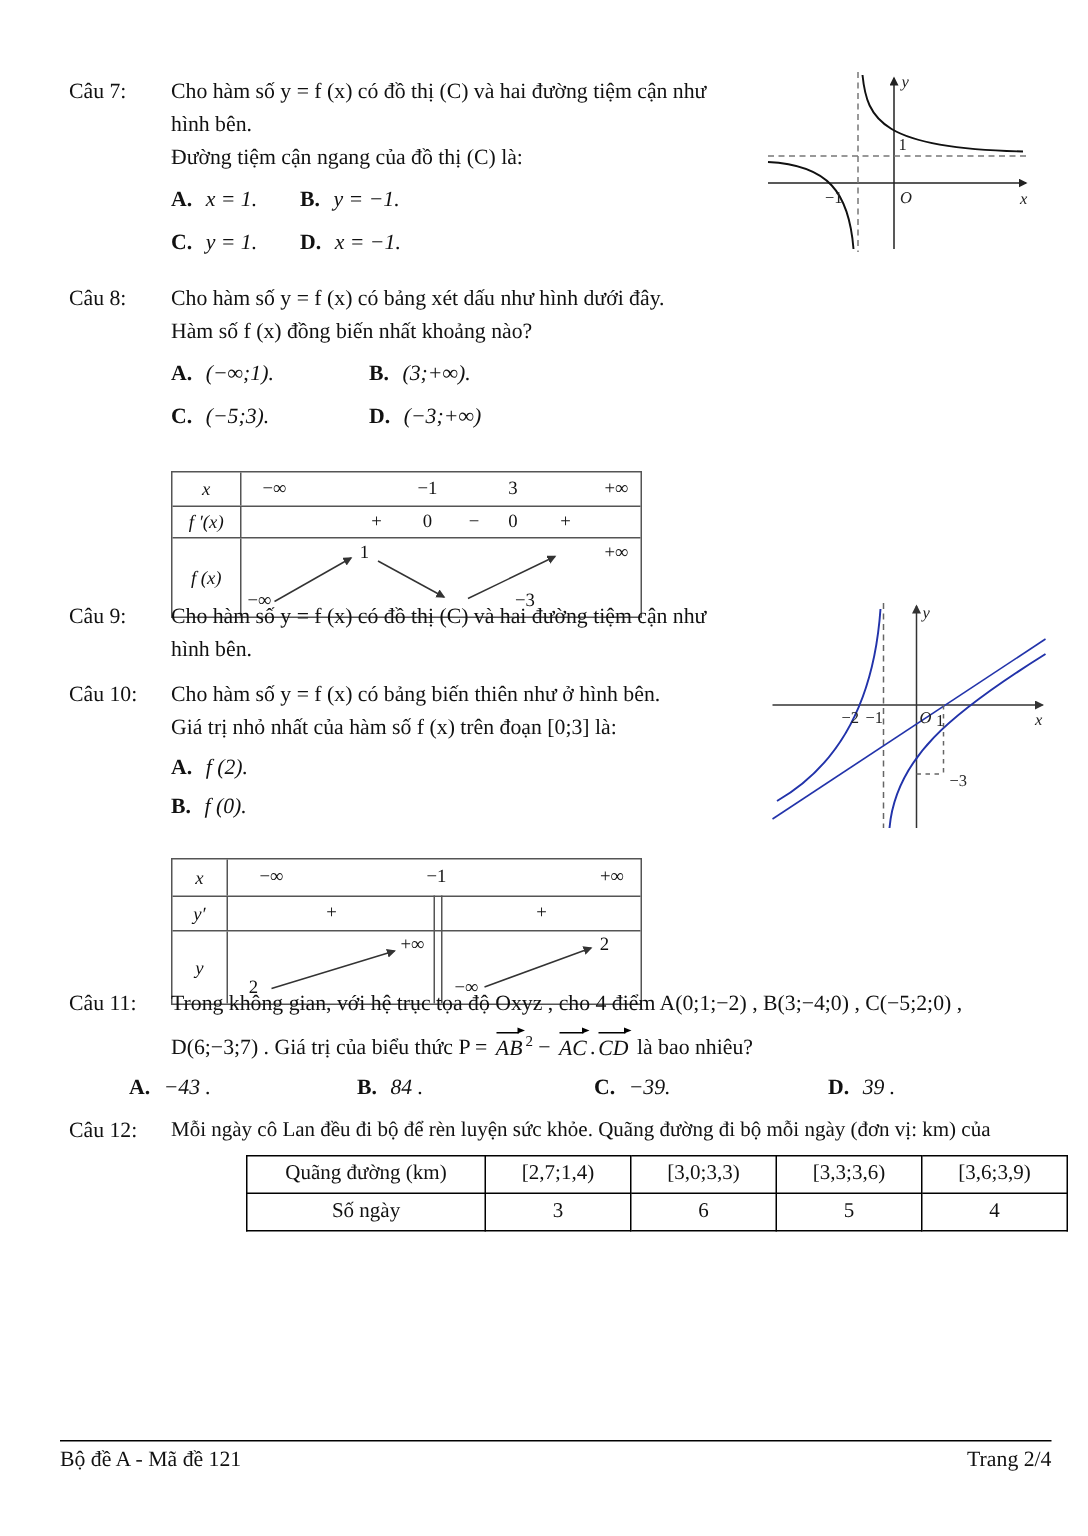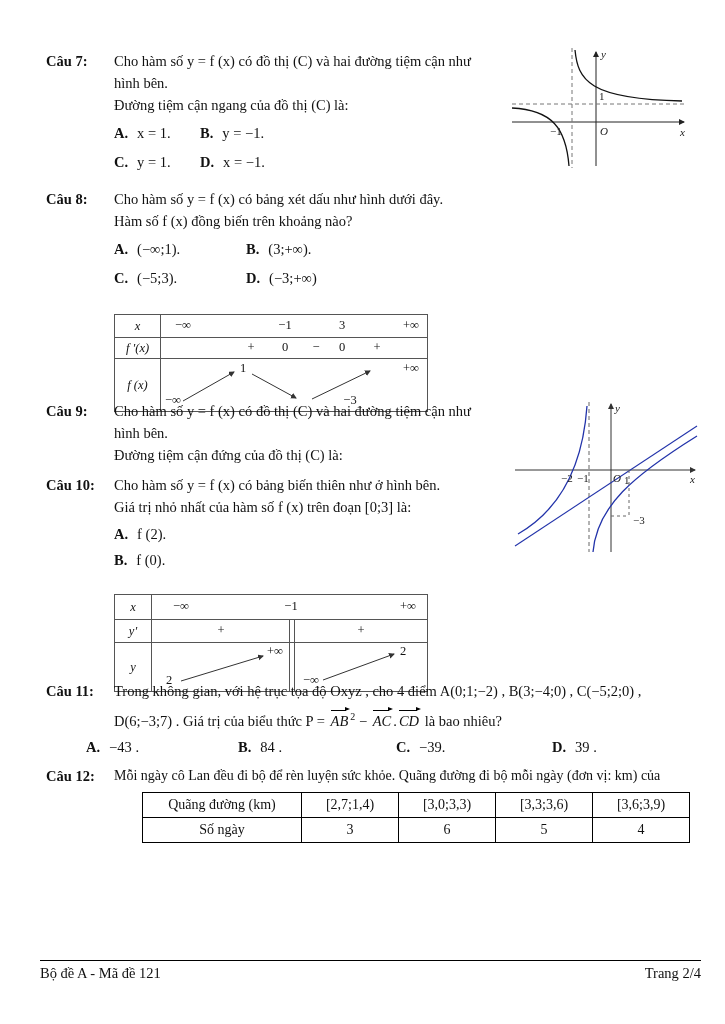--- a/index.html
+++ b/index.html
@@ -1,26 +1,26 @@
 <!DOCTYPE html>
 <html><head>
 <meta charset="utf-8">
 <style>
   html,body{margin:0;padding:0}
   body{width:725px;height:1024px;background:#fff;color:#111;position:relative;overflow:hidden;
        font-family:"Liberation Serif",serif;font-size:14.5px}
   .page{position:absolute;inset:0;padding:50px 24px 0 46px}
   .q{display:flex;align-items:flex-start;position:relative}
-  .qlabel{font-weight:bold;flex:0 0 68px;white-space:nowrap;line-height:22px}
+  .qlabel{font-weight:normal;flex:0 0 68px;white-space:nowrap;line-height:22px}
   .qbody{flex:1;position:relative;min-width:0}
   .ln{white-space:nowrap;line-height:22px}
   .opts2{display:grid;margin-top:7px;row-gap:9px}
   .opt{white-space:nowrap;line-height:20px}
   .opt b{font-weight:bold}
-  .opt .ov{margin-left:9px}
+  .opt .ov{font-style:italic;margin-left:9px}
   .optcol .opt{margin-top:6px}
   .optrow{display:grid;grid-template-columns:152px 158px 156px 150px;padding-left:40px;margin-top:5px}
   .g7{position:absolute;top:-6px;right:8px}
   .g9{position:absolute;top:-2px;right:0}
   .t8{position:absolute;top:26px;right:0}
   .t10{position:absolute;top:24px;right:0}
   svg text{font-family:"Liberation Serif",serif;font-size:11px;fill:#222}
   svg text.itl{font-style:italic}
   
   .sgn,.bbt{border:1px solid #555;font-size:12.5px;background:#fff;position:relative}
@@ -34,21 +34,21 @@
   .v{position:absolute;transform:translateX(-50%);white-space:nowrap;font-style:normal}
   .arrsvg{position:absolute;top:0;height:100%}
   .dline{position:absolute;width:4px;border-left:1px solid #555;border-right:1px solid #555}
   
   .vec{font-style:italic;position:relative;margin:0 2px}
   .vec::before{content:"";position:absolute;left:0;right:2px;top:-3px;border-top:1px solid #000}
   .vec::after{content:"";position:absolute;right:-2px;top:-5.5px;width:0;height:0;
               border-top:2.5px solid transparent;border-bottom:2.5px solid transparent;border-left:5px solid #000}
   sup{font-size:10px}
   
-  .freq{border-collapse:collapse;margin:5px 0 4px 28px}
+  .freq{border-collapse:collapse;margin:5px 0 4px 50px}
   .freq td{border:1px solid #000;text-align:center;padding:4px 9px;font-size:14px;min-width:78px}
   .freq td.hd0{min-width:140px}
   .footer{position:absolute;left:40px;right:24px;bottom:42px;border-top:1px solid #000;
           padding-top:4px;display:flex;justify-content:space-between}
   .mb16{margin-bottom:16px}.mb14{margin-bottom:14px}
   .mb12{margin-bottom:12px}.mb8{margin-bottom:8px}
 </style>
 </head>
 <body>
 
@@ -84,21 +84,21 @@
         <text x="42" y="91">−1</text>
         <text x="91" y="56">1</text>
       </svg>
     </div>
   </div>
 
   <div class="q mb14">
     <div class="qlabel">Câu 8:</div>
     <div class="qbody">
       <div class="ln">Cho hàm số y = f (x) có bảng xét dấu như hình dưới đây.</div>
-      <div class="ln">Hàm số f (x) đồng biến trên khoảng nào?</div>
+      <div class="ln">Hàm số f (x) đồng biến nhất khoảng nào?</div>
       <div class="opts2" style="grid-template-columns:132px 150px">
         <div class="opt"><b>A.</b><span class="ov">(−∞;1).</span></div>
         <div class="opt"><b>B.</b><span class="ov">(3;+∞).</span></div>
         <div class="opt"><b>C.</b><span class="ov">(−5;3).</span></div>
         <div class="opt"><b>D.</b><span class="ov">(−3;+∞)</span></div>
       </div>
 
       <div class="sgn t8">
         <div class="trow bb1" style="height:22px">
           <div class="tlab">x</div>
@@ -134,21 +134,20 @@
         </div>
       </div>
     </div>
   </div>
 
   <div class="q mb8">
     <div class="qlabel">Câu 9:</div>
     <div class="qbody">
       <div class="ln">Cho hàm số y = f (x) có đồ thị (C) và hai đường tiệm cận như</div>
       <div class="ln">hình bên.</div>
-      <div class="ln">Đường tiệm cận đứng của đồ thị (C) là:</div>
       <svg class="g9" width="190" height="158" viewBox="0 0 190 158">
         <defs>
             <marker id="ah9" markerWidth="7" markerHeight="7" refX="5" refY="3" orient="auto">
               <path d="M0,0 L6,3 L0,6 z" fill="#333"></path>
             </marker>
           </defs>
         <line x1="4" y1="72" x2="184" y2="72" stroke="#333" stroke-width="1" marker-end="url(#ah9)"></line>
         <line x1="100" y1="154" x2="100" y2="6" stroke="#333" stroke-width="1" marker-end="url(#ah9)"></line>
         <line x1="78" y1="4" x2="78" y2="154" stroke="#666" stroke-width="1" stroke-dasharray="4 3"></line>
         <line x1="4" y1="148" x2="186" y2="28" stroke="#2233aa" stroke-width="1.1"></line>

